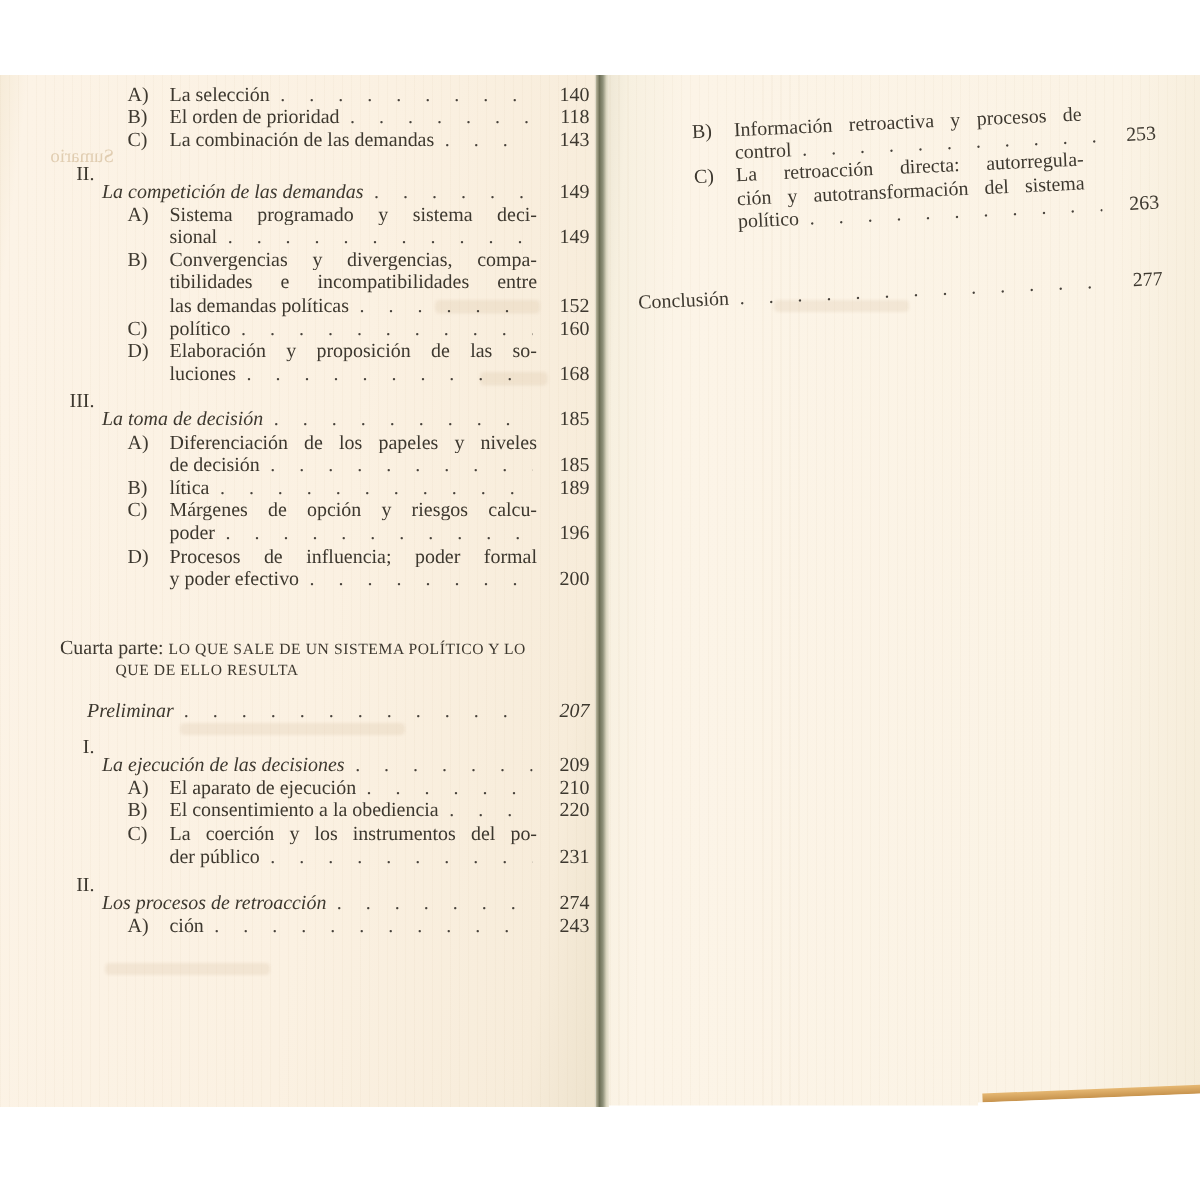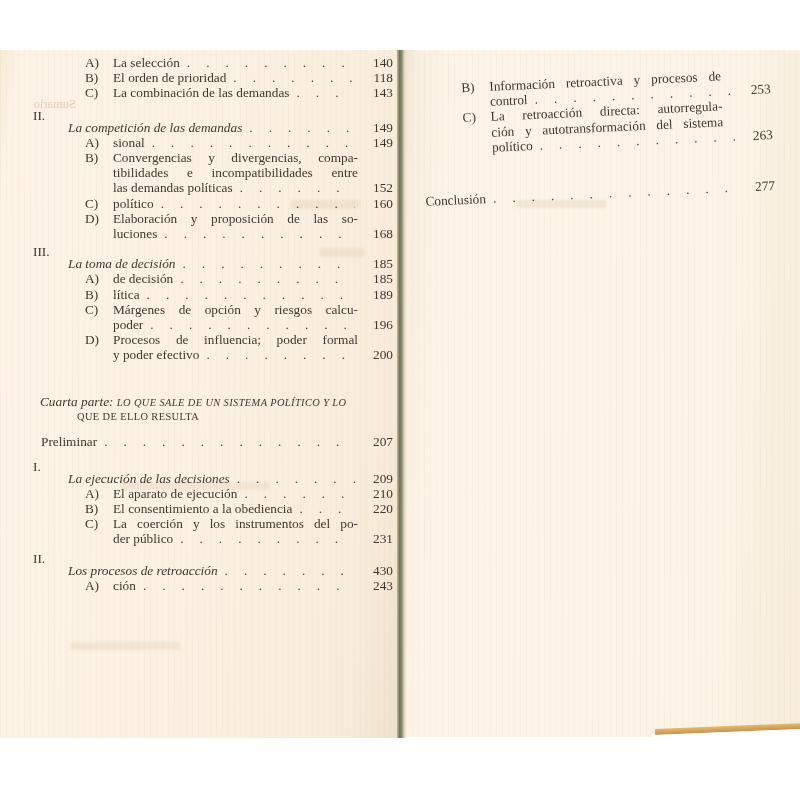--- a/index.html
+++ b/index.html
@@ -35,41 +35,41 @@
     position:absolute;left:652px;top:735px;width:165px;height:22px;
     background:#ffffff;transform:rotate(-2.3deg);transform-origin:0 0;
   }
   
   #left-content{position:absolute;left:33px;top:55px;width:360px;font-size:13.3px;line-height:15.2px;}
   #right-content{
     position:absolute;left:420px;top:82px;width:350px;font-size:13.3px;line-height:15.2px;
     transform:rotate(-2.6deg);transform-origin:0 0;
   }
   .entry{display:flex;align-items:flex-start;}
-  .entry .num{flex:none;width:30px;text-align:left;margin-right:5px;}
+  .entry .num{flex:none;width:30px;text-align:right;margin-right:5px;}
   .entry .spacer{flex:none;}
   .entry .lab{flex:none;width:24px;margin-right:4px;}
   .entry .body{flex:1;min-width:0;}
   .pg-left .entry.letter .spacer{width:52px;}
   .pg-right .entry.letter .spacer{width:35px;margin-right:6px;}
-  .pg-left .entry.plain .body{margin-left:8px;}
+  .pg-left .entry.plain .body{margin-left:25px;font-style:italic;}
   .entry.roman .t{font-style:italic;margin-top:12px;}
   .jline{text-align:justify;text-align-last:justify;white-space:normal;overflow:hidden;}
   .pg-left .jline{width:245px;}
   .pg-right .jline{width:232px;}
   .lastline{display:flex;align-items:baseline;}
   .lastline .t{flex:none;white-space:nowrap;}
   .dots{
     flex:1;min-width:0;overflow:hidden;white-space:nowrap;
     letter-spacing:16px;margin:0 2px 0 7px;color:#46413a;
   }
   .pgnum{flex:none;width:36px;text-align:right;}
   
   .entry.part{display:block;}
-  .part .pline1{white-space:nowrap;margin-left:7px;line-height:15.2px;font-style:italic;}
+  .part .pline1{white-space:nowrap;margin-left:7px;line-height:15.2px;}
   .part .intro{font-size:13.3px;}
   .part .caps{font-size:10.4px;letter-spacing:0.4px;}
   .part .pline2{margin-left:44px;line-height:14.6px;}
   
   #ghost-sumario{
     position:absolute;left:16px;top:47px;width:60px;
     transform:scaleX(-1);color:rgba(186,150,100,0.40);
     font-size:12.5px;filter:blur(0.5px);font-style:normal;
   }
   .smudge{
@@ -137,20 +137,21 @@
           <span class="t">La competición de las demandas</span>
           <span class="dots">............................</span>
           <span class="pgnum">149</span>
         </div>
       </div>
     </div>
     <div class="entry letter">
       <span class="spacer"></span>
       <span class="lab">A)</span>
       <div class="body">
+        <div class="jline">Sistema programado y sistema deci-</div>
         <div class="lastline">
           <span class="t">sional</span>
           <span class="dots">............................</span>
           <span class="pgnum">149</span>
         </div>
       </div>
     </div>
     <div class="entry letter">
       <span class="spacer"></span>
       <span class="lab">B)</span>
@@ -194,20 +195,21 @@
           <span class="t">La toma de decisión</span>
           <span class="dots">............................</span>
           <span class="pgnum">185</span>
         </div>
       </div>
     </div>
     <div class="entry letter">
       <span class="spacer"></span>
       <span class="lab">A)</span>
       <div class="body">
+        <div class="jline">Diferenciación de los papeles y niveles</div>
         <div class="lastline">
           <span class="t">de decisión</span>
           <span class="dots">............................</span>
           <span class="pgnum">185</span>
         </div>
       </div>
     </div>
     <div class="entry letter">
       <span class="spacer"></span>
       <span class="lab">B)</span>
@@ -299,21 +301,21 @@
           <span class="pgnum">231</span>
         </div>
       </div>
     </div>
     <div class="entry roman" style="margin-top: 4px;">
       <span class="num">II.</span>
       <div class="body">
         <div class="lastline">
           <span class="t">Los procesos de retroacción</span>
           <span class="dots">............................</span>
-          <span class="pgnum">430</span>
+          <span class="pgnum">274</span>
         </div>
       </div>
     </div>
     <div class="entry letter">
       <span class="spacer"></span>
       <span class="lab">A)</span>
       <div class="body">
         <div class="lastline">
           <span class="t">ción</span>
           <span class="dots">............................</span>

